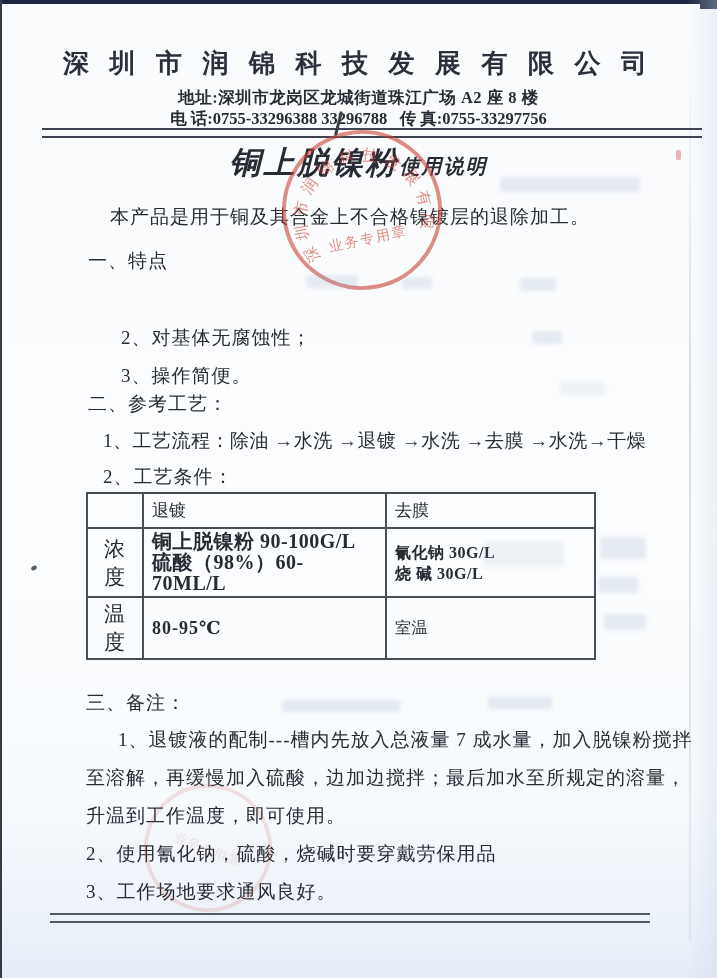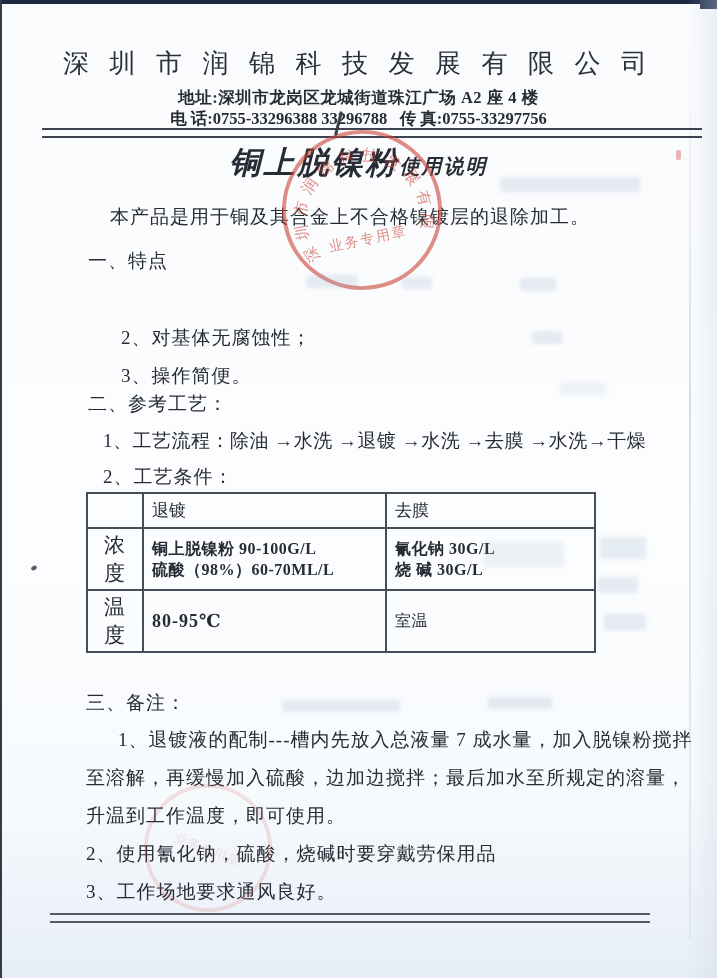--- a/index.html
+++ b/index.html
@@ -12,21 +12,21 @@
   
   .scan-top{position:absolute;top:0;left:0;width:717px;height:4px;background:#1c2742;}
   .scan-corner{position:absolute;top:0;right:0;width:17px;height:9px;background:#2b3752;}
   .scan-left{position:absolute;top:0;left:0;width:2px;height:978px;background:#353a47;}
   .right-shade{position:absolute;top:0;right:0;width:30px;height:978px;
     background:linear-gradient(90deg,rgba(205,215,230,0) 0%,rgba(198,209,226,0.30) 100%);}
   .crease{position:absolute;top:40px;right:26px;width:2px;height:900px;
     background:linear-gradient(180deg,rgba(165,178,198,0) 0%,rgba(165,178,198,0.40) 40%,rgba(165,178,198,0.18) 100%);}
   
   .company{position:absolute;top:46px;left:0;width:100%;text-align:center;
-    font-size:26px;font-weight:normal;letter-spacing:7px;color:#2a2f3a;white-space:pre;}
+    font-size:26px;font-weight:bold;letter-spacing:7px;color:#2a2f3a;white-space:pre;}
   .addr{position:absolute;top:87px;left:0;width:100%;text-align:center;
     font-size:16.5px;font-weight:bold;letter-spacing:0.5px;white-space:pre;}
   .phone{position:absolute;top:108px;left:0;width:100%;text-align:center;
     font-size:16.5px;font-weight:bold;white-space:pre;}
   .rule{position:absolute;height:6px;border-top:2px solid #3d4350;border-bottom:2px solid #3d4350;}
   .rule-top{top:128px;left:42px;width:660px;}
   .rule-bottom{top:913px;left:50px;width:600px;border-color:#545a66;}
   
   .title-line{position:absolute;top:142px;left:0;width:100%;text-align:center;white-space:pre;font-style:italic;}
   .title-main{font-size:31px;font-weight:bold;letter-spacing:3px;}
@@ -45,21 +45,21 @@
   .n1a{top:727px;left:118px;}
   .n1b{top:765px;left:86px;}
   .n1c{top:803px;left:86px;}
   .n2{top:841px;left:86px;}
   .n3{top:879px;left:86px;}
   
   .cond-table{position:absolute;top:492px;left:86px;border-collapse:collapse;table-layout:fixed;}
   .cond-table td{border:2px solid #474d59;padding:2px 8px;vertical-align:middle;}
   .cell-head{font-size:17px;vertical-align:top;padding-top:4px;}
   .row-label{font-size:21px;text-align:center;letter-spacing:1px;}
-  .cell-two{font-size:16px;line-height:21px;font-weight:bold;letter-spacing:0.5px;}
+  .cell-two{font-size:20px;line-height:21px;font-weight:bold;letter-spacing:0.5px;}
   .cell-temp{font-size:18px;font-weight:bold;padding-left:18px;letter-spacing:1px;}
   .cell-time{font-size:19px;font-weight:bold;padding-left:16px;letter-spacing:2px;}
   .cell-top{vertical-align:top;font-size:16px;padding-top:3px;letter-spacing:0.5px;}
   .line{display:block;}
   
   .stamp{position:absolute;left:276px;top:124px;width:172px;height:172px;
     transform:rotate(-12deg);opacity:0.60;}
   .stamp2{position:absolute;left:138px;top:778px;width:140px;height:140px;
     transform:rotate(22deg);opacity:0.14;}
   .pen-mark{position:absolute;left:337px;top:111px;width:2.5px;height:25px;
@@ -88,21 +88,21 @@
 
 <div class="page">
 
   <div class="scan-top"></div>
   <div class="scan-corner"></div>
   <div class="scan-left"></div>
   <div class="right-shade"></div>
   <div class="crease"></div>
 
   <div class="company">深 圳 市 润 锦 科 技 发 展 有 限 公 司</div>
-  <div class="addr">地址:深圳市龙岗区龙城街道珠江广场 A2 座 4 楼</div>
+  <div class="addr">地址:深圳市龙岗区龙城街道珠江广场 A2 座 8 楼</div>
   <div class="phone">电 话:0755-33296388 33296788   传 真:0755-33297756</div>
   <div class="rule rule-top"></div>
 
   <div class="title-line"><span class="title-main">铜上脱镍粉</span><span class="title-sub">使用说明</span></div>
 
   <div class="t intro">本产品是用于铜及其合金上不合格镍镀层的退除加工。</div>
 
   <div class="t h1a">一、特点</div>
   <div class="t it2">2、对基体无腐蚀性；</div>
   <div class="t it3">3、操作简便。</div>

